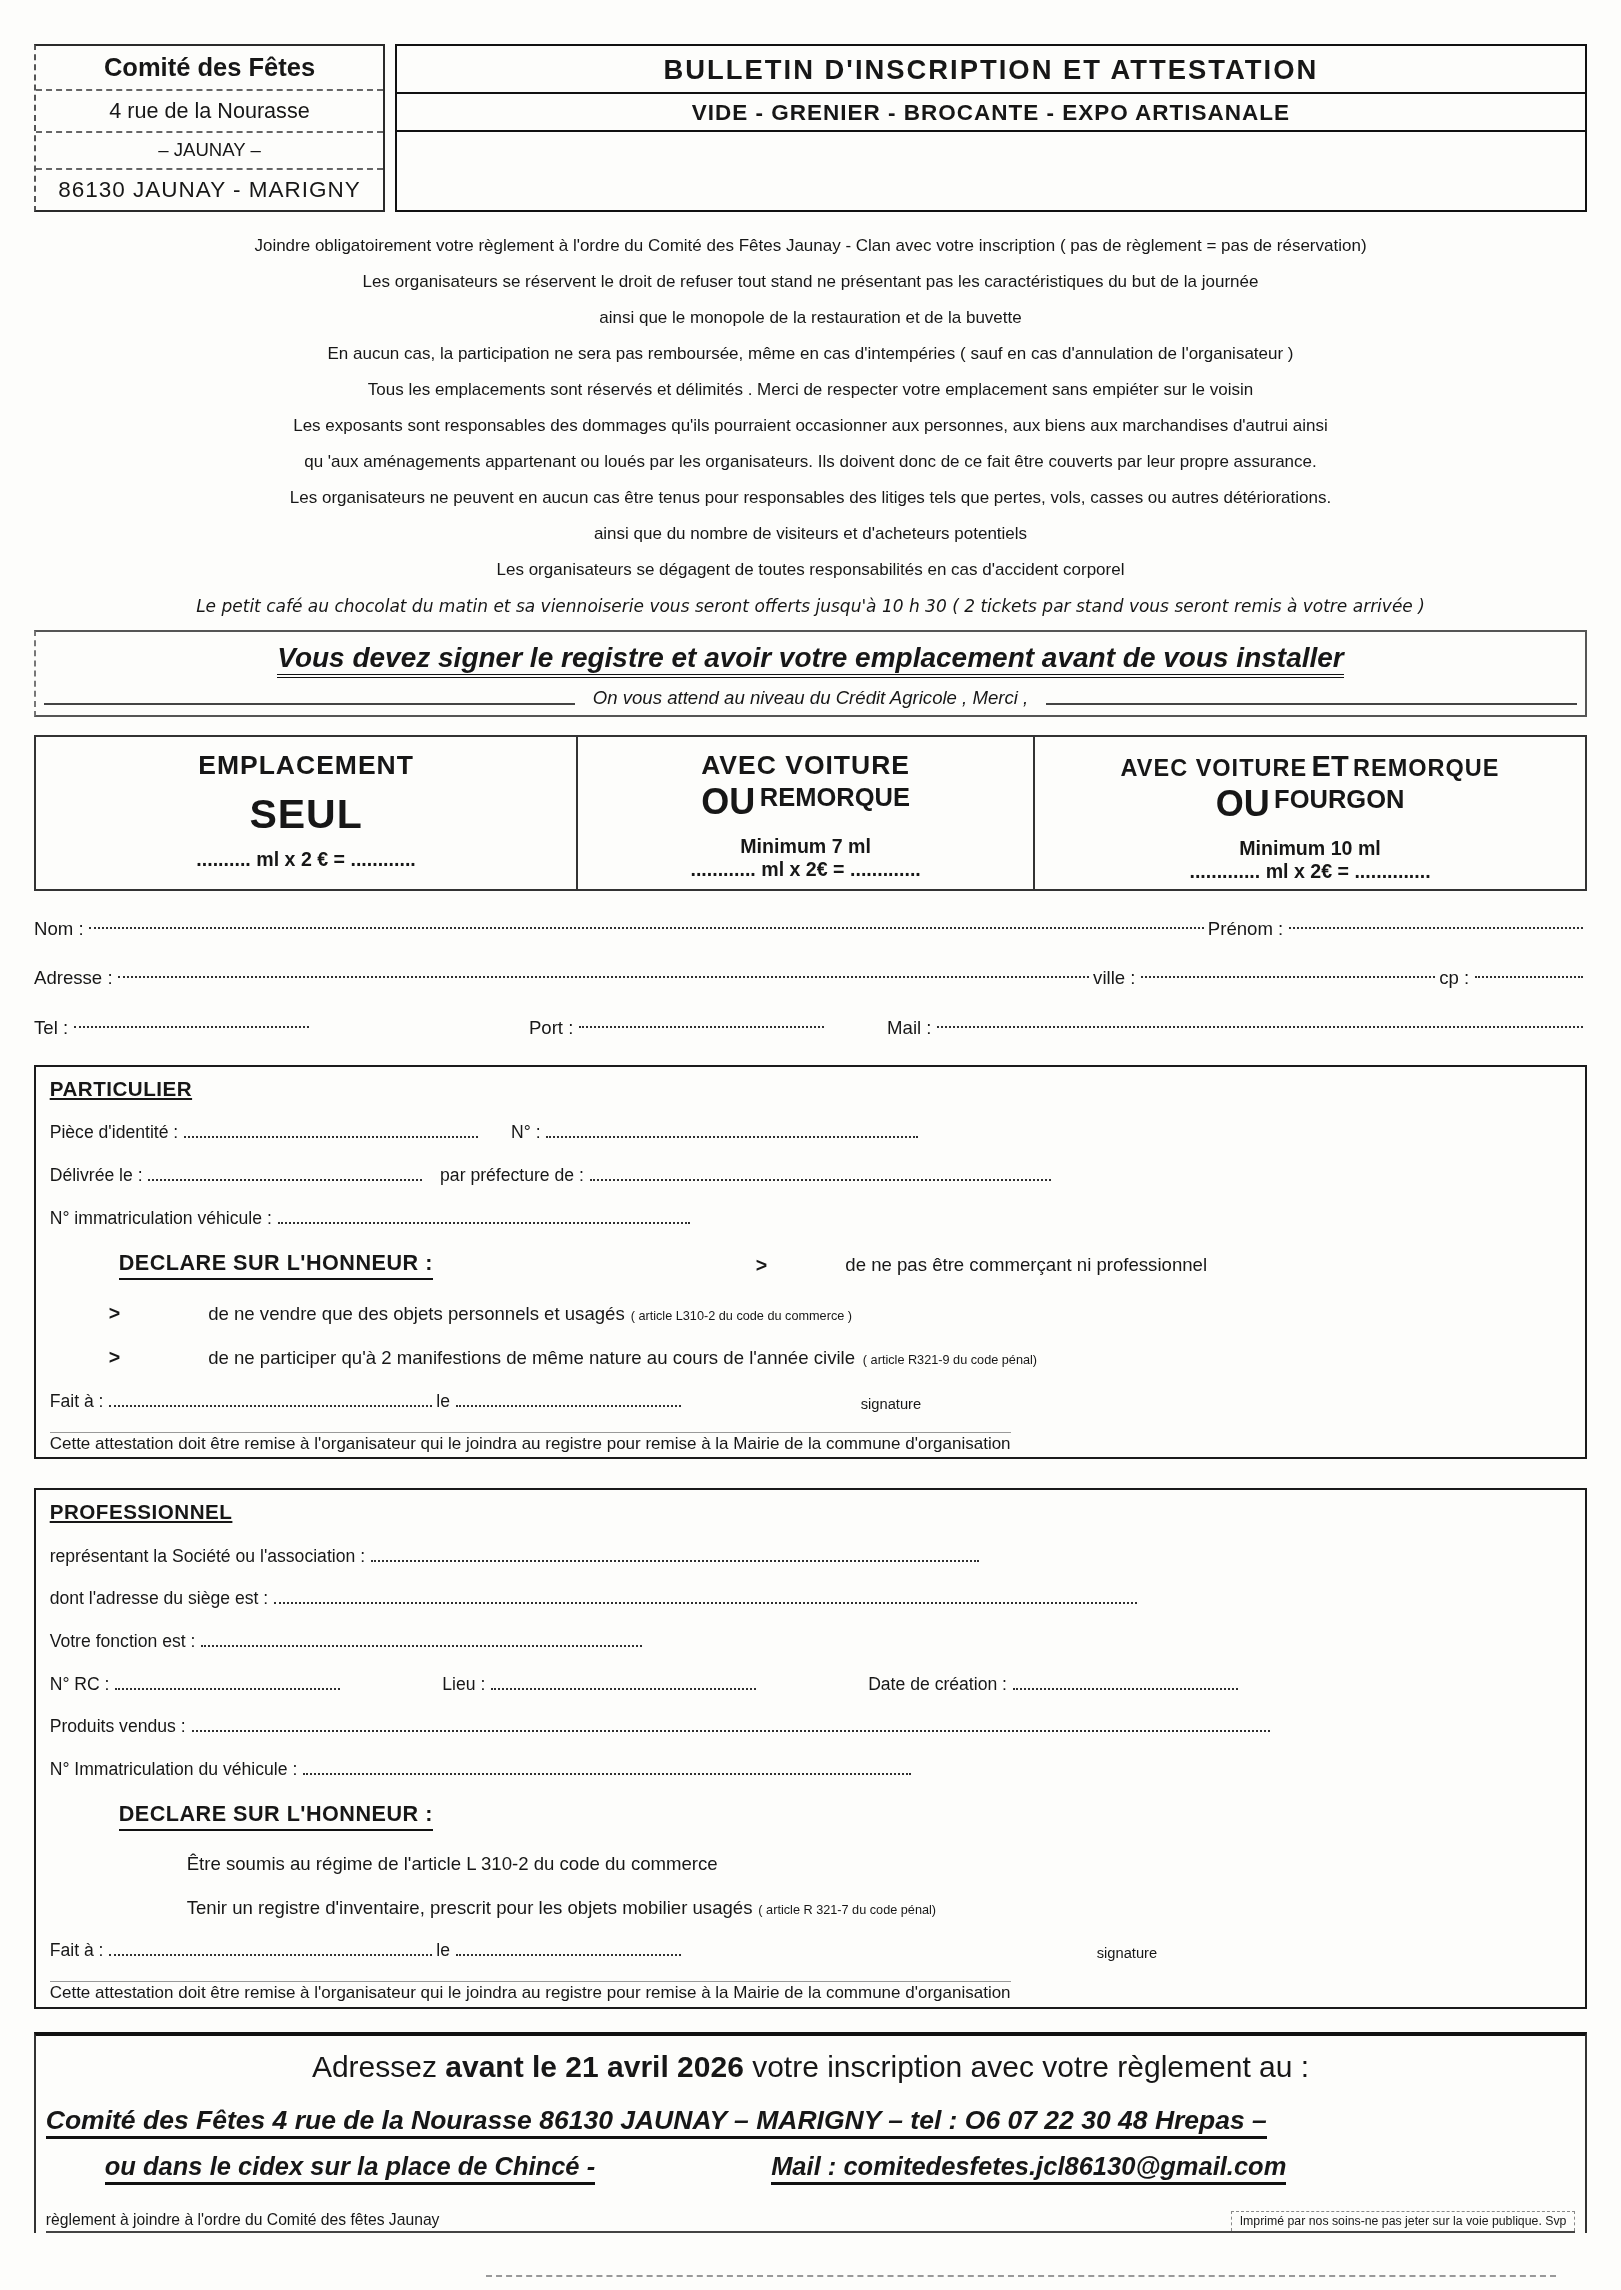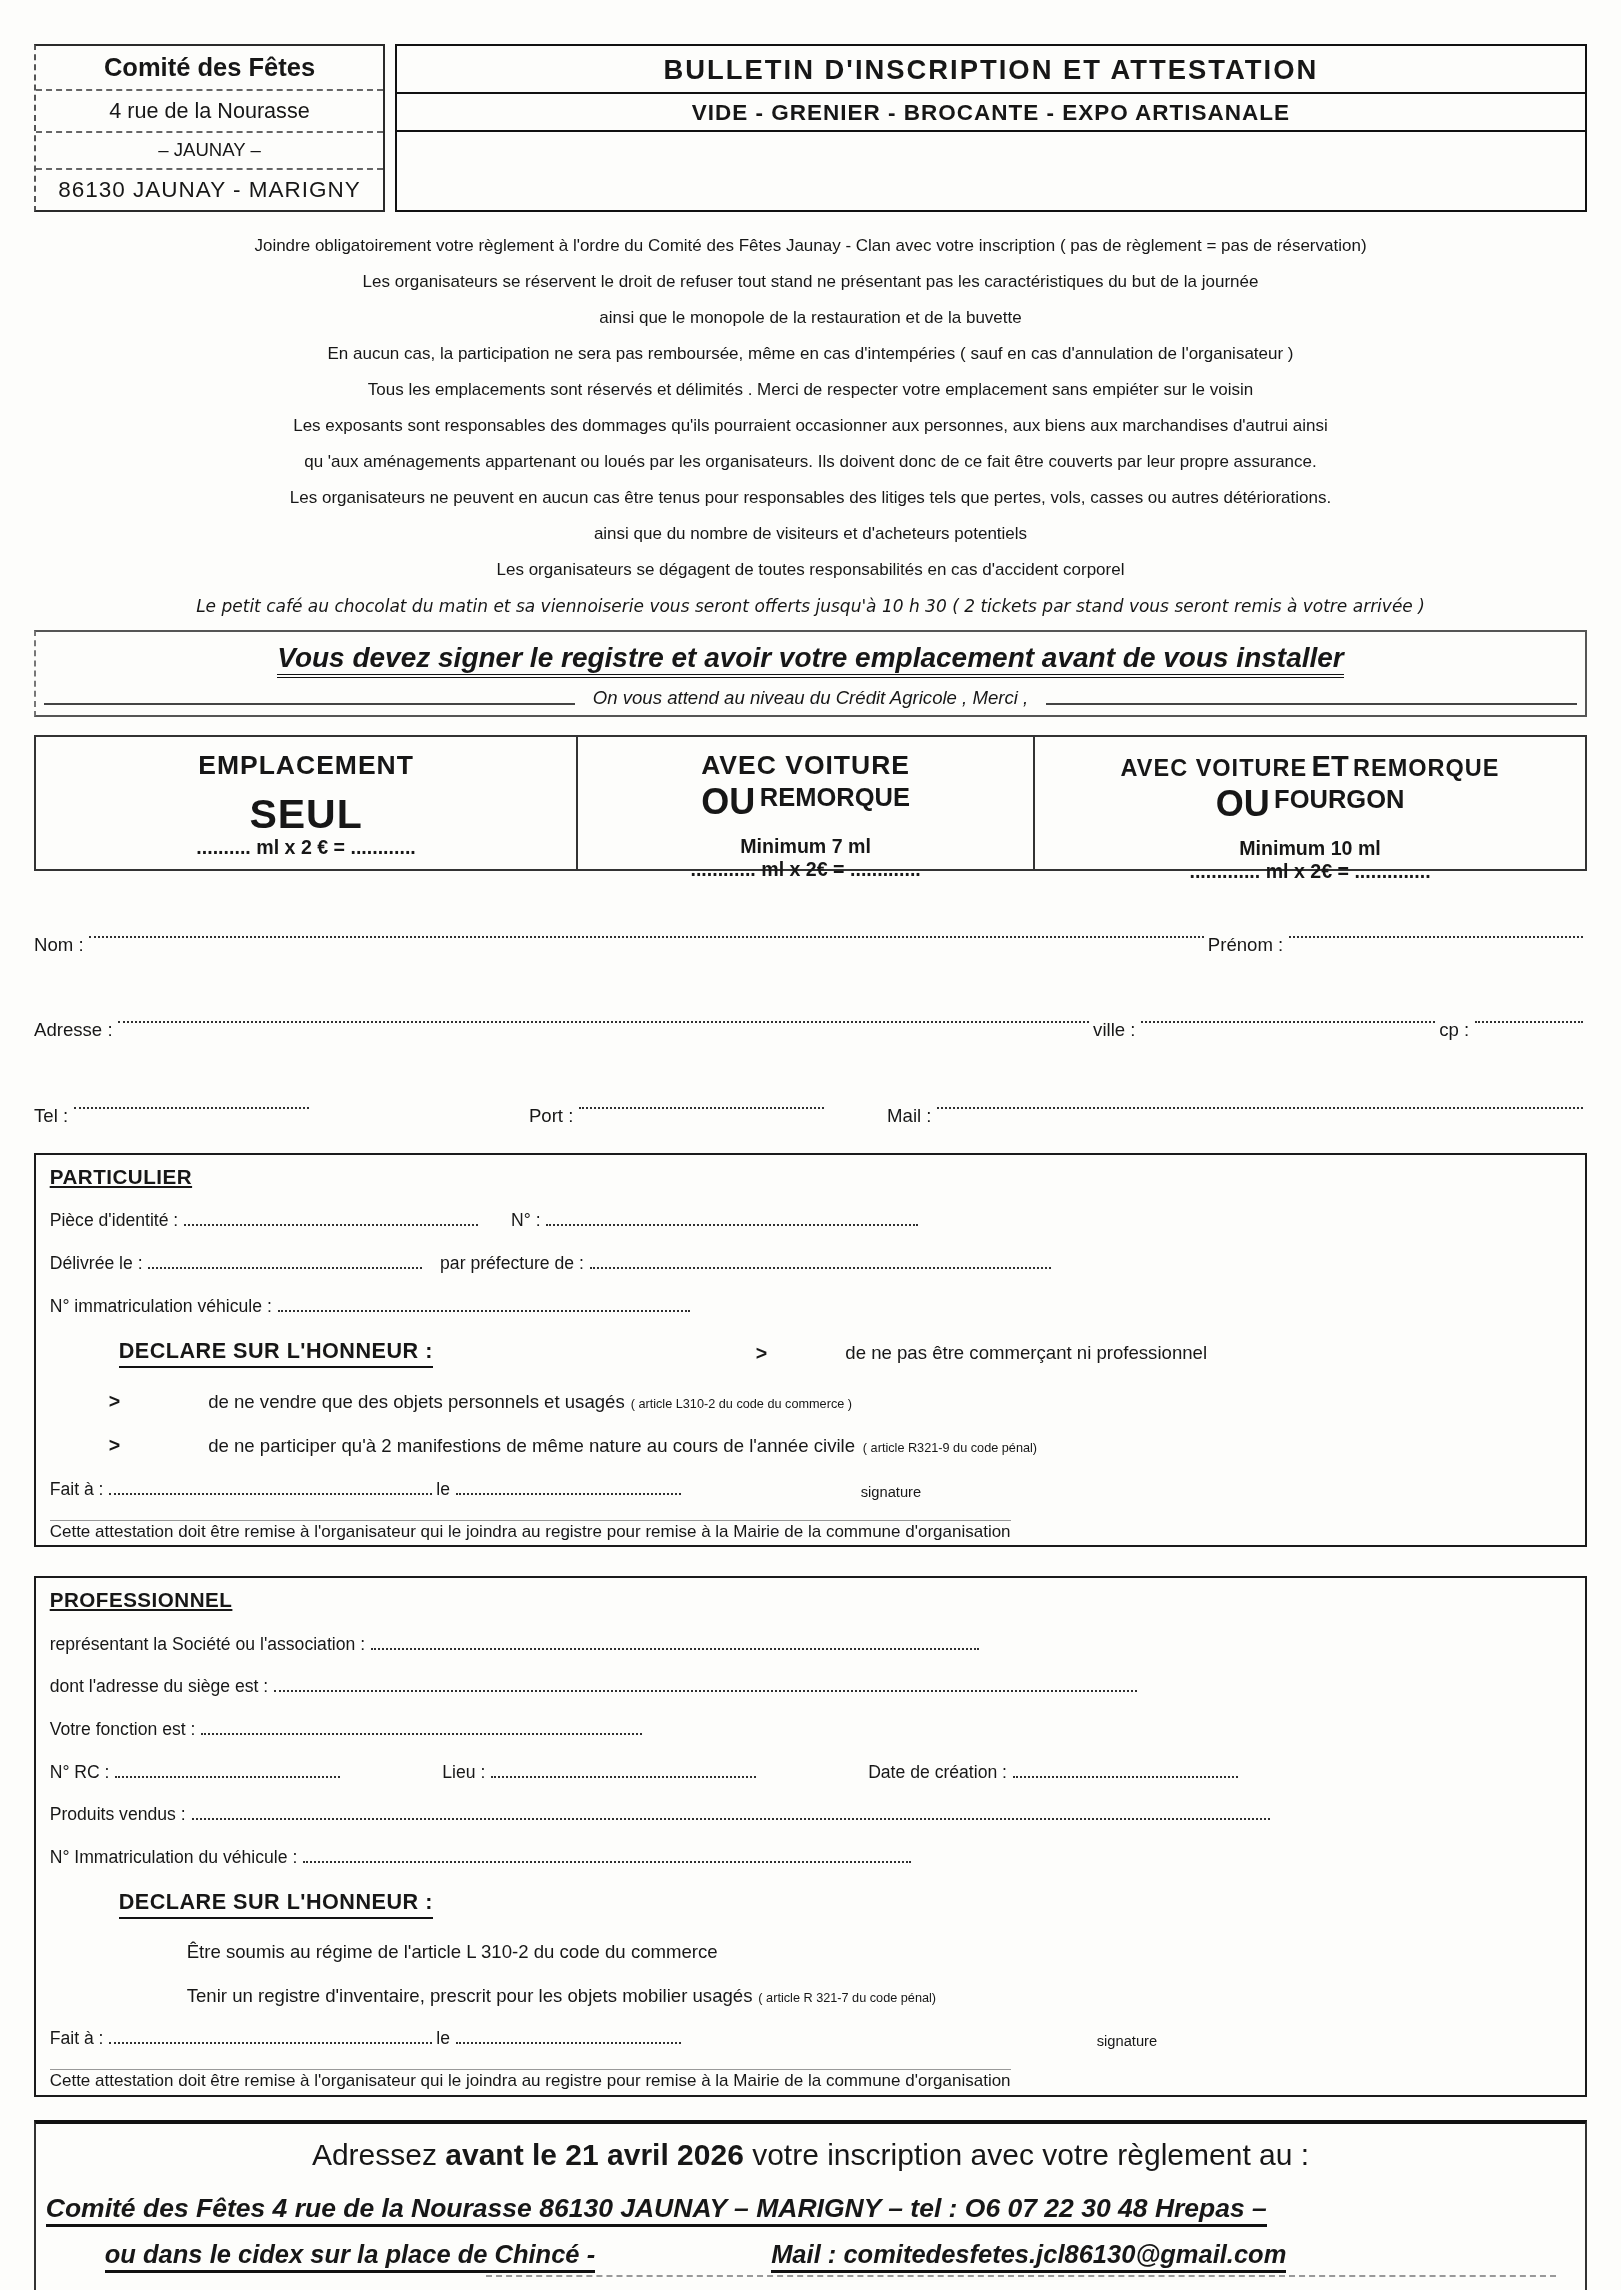--- a/index.html
+++ b/index.html
@@ -31,37 +31,37 @@
 
   
   .register-box { margin-top:5.9px; border:2px solid #555; border-left:2px dashed #777; padding:9.8px 7.8px 2px; }
   .register-main { text-align:center; font-size:28px; font-weight:bold; font-style:italic; }
   .register-main span { border-bottom:4.9px double #111; padding-bottom:1px; }
   .register-sub-row { display:flex; align-items:flex-end; margin-top:13.7px; }
   .register-sub-row .rule { flex:1; border-bottom:2px solid #444; margin-bottom:7.8px; }
   .register-sub { font-style:italic; font-size:18.6px; padding:0 17.6px 3.9px; white-space:nowrap; }
 
   
-  .pricing { margin-top:17.6px; display:flex; border:2px solid #333; height:136px; }
+  .pricing { margin-top:17.6px; display:flex; border:2px solid #333; height:156px; }
   .pcol { display:flex; flex-direction:column; align-items:center; padding-top:13.7px; }
   .pcol1 { width:35%; border-right:2px solid #333; }
   .pcol2 { width:29.5%; border-right:2px solid #333; }
   .pcol3 { width:35.5%; }
   .p-l1 { font-weight:bold; font-size:26.5px; letter-spacing:1px; }
   .p-big { font-weight:900; font-size:41px; letter-spacing:1px; line-height:1.05; }
   .p-ou { font-weight:900; font-size:36px; vertical-align:middle; }
   .p-ou-side { font-weight:bold; font-size:25.5px; }
   .p-et { font-weight:900; font-size:29px; }
   .p-min { font-weight:bold; font-size:19.6px; margin-top:11.8px; }
   .p-formula { font-weight:bold; font-size:19.6px; margin-top:auto; margin-bottom:13.7px; white-space:nowrap; }
   .pcol1 .p-big { margin-top:11.8px; }
   .pcol1 .p-formula { margin-bottom:17.6px; }
 
   
-  .fieldrow { display:flex; align-items:flex-start; font-size:18.6px; margin-top:65px; }
+  .fieldrow { display:flex; align-items:center; font-size:18.6px; margin-top:29px; }
   .fieldrow .lbl { white-space:nowrap; line-height:1; padding-bottom:2px; }
   .dots { border-bottom:2px dotted #2f2f2f; margin:0 3.9px 4.9px 5.9px; height:2px; }
   .grow { flex:1; }
 
   
   .att-box { border:2.9px solid #1b1b1b; margin-top:25.5px; padding:9.8px 13.7px 3.9px; }
   .att-title { font-size:20.6px; font-weight:bold; text-decoration:underline; letter-spacing:0.5px; }
   .att-row { display:flex; align-items:flex-end; font-size:17.6px; margin-top:21.6px; }
   .declare { font-size:21.6px; font-weight:bold; border-bottom:2.9px solid #111; padding-bottom:2px; letter-spacing:0.5px; }
   .chev { font-weight:bold; font-size:19.6px; }

